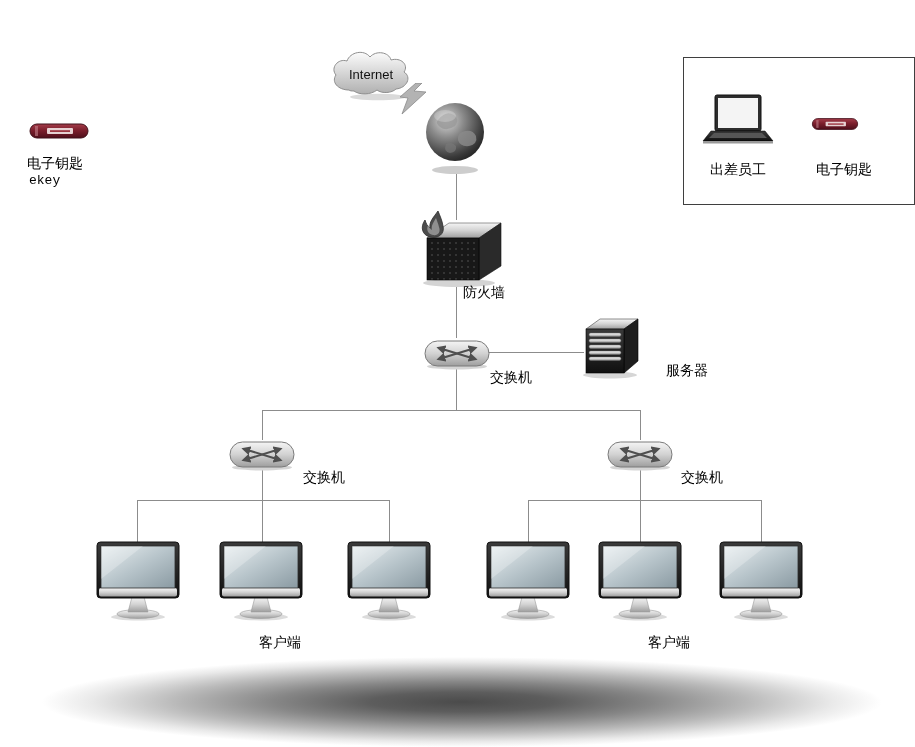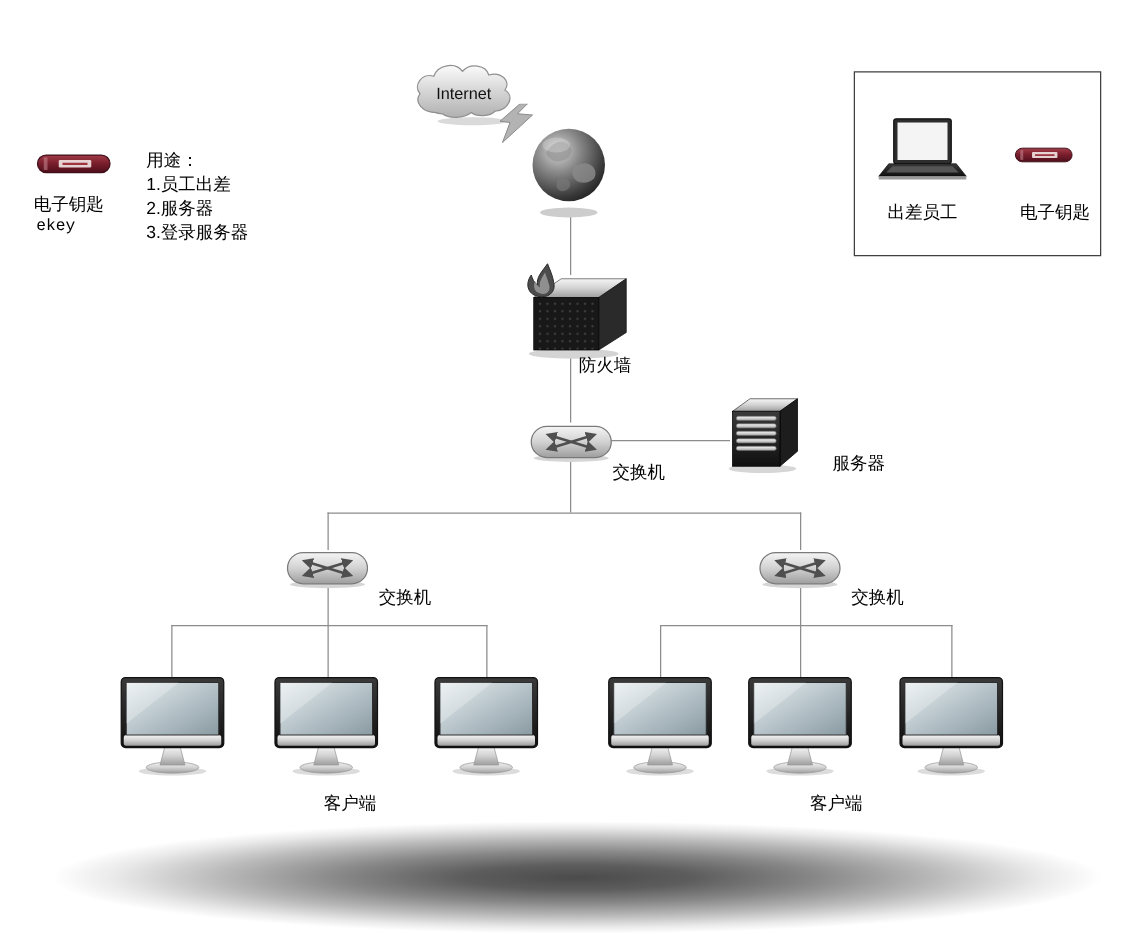--- a/index.html
+++ b/index.html
@@ -10,21 +10,21 @@
   }
   .abs { position:absolute; }
   .line { position:absolute; background:#8c8c8c; }
   .label {
     position:absolute; font-size:14px; color:#000; white-space:nowrap;
     transform:translateX(-50%); line-height:15px;padding-left:44px;
   }
   .label-left { position:absolute; font-size:14px; color:#000; white-space:nowrap; }
   .ekey-sub { font-family:Liberation Mono, monospace; font-size:13px; }
   .usage { position:absolute; left:117px; top:119px; font-size:14px; line-height:19px; color:#000; }
-  .remote-box { position:absolute; left:683px; top:57px; width:198px; height:148px; border:1px solid #3f3f3f; background:#fff; }
+  .remote-box { position:absolute; left:683px; top:57px; width:232px; height:148px; border:1px solid #3f3f3f; background:#fff; }
   .remote-box .rlabel { position:absolute; font-size:14px; transform:translateX(-50%); white-space:nowrap; }
   .ground {
     position:absolute; left:42px; top:657px; width:840px; height:90px; border-radius:50%;
     background:radial-gradient(closest-side, #4b4b4b 0%, #5d5d5d 22%, #878787 45%, #b9b9b9 68%, #e9e9e9 88%, #ffffff 100%);
   }
 </style>
 </head>
 <body>
 
 <div class="canvas">
@@ -93,26 +93,20 @@
       </symbol>
     </defs>
   </svg>
 
   <svg class="abs" style="left:27px; top:121px" width="64" height="20">
       <use href="#sym-ekey"></use>
     </svg>
   <div class="label-left" style="left:27px; top:155px">电子钥匙</div>
   <div class="label-left ekey-sub" style="left:29px; top:173px">ekey</div>
 
-  <div class="usage">
-    <div>用途：</div>
-    <div>1.员工出差</div>
-    <div>2.服务器</div>
-    <div>3.登录服务器</div>
-  </div>
 
   <div class="remote-box">
     <svg class="abs" style="left:16px; top:36px" width="76" height="56">
       <rect x="15" y="1" width="46" height="36" rx="2" fill="#2d2d2d" stroke="#121212"></rect>
       <rect x="18" y="4" width="40" height="30" fill="#f4f4f4"></rect>
       <polygon points="11,37 65,37 73,47 3,47" fill="url(#g-dark)" stroke="#000" stroke-width="0.5"></polygon>
       <polygon points="14,39 62,39 67,44 9,44" fill="#555"></polygon>
       <polygon points="3,47 73,47 73,49.5 3,49.5" fill="#9a9a9a"></polygon>
     </svg>
     <div class="rlabel" style="left:54px; top:103px">出差员工</div>

